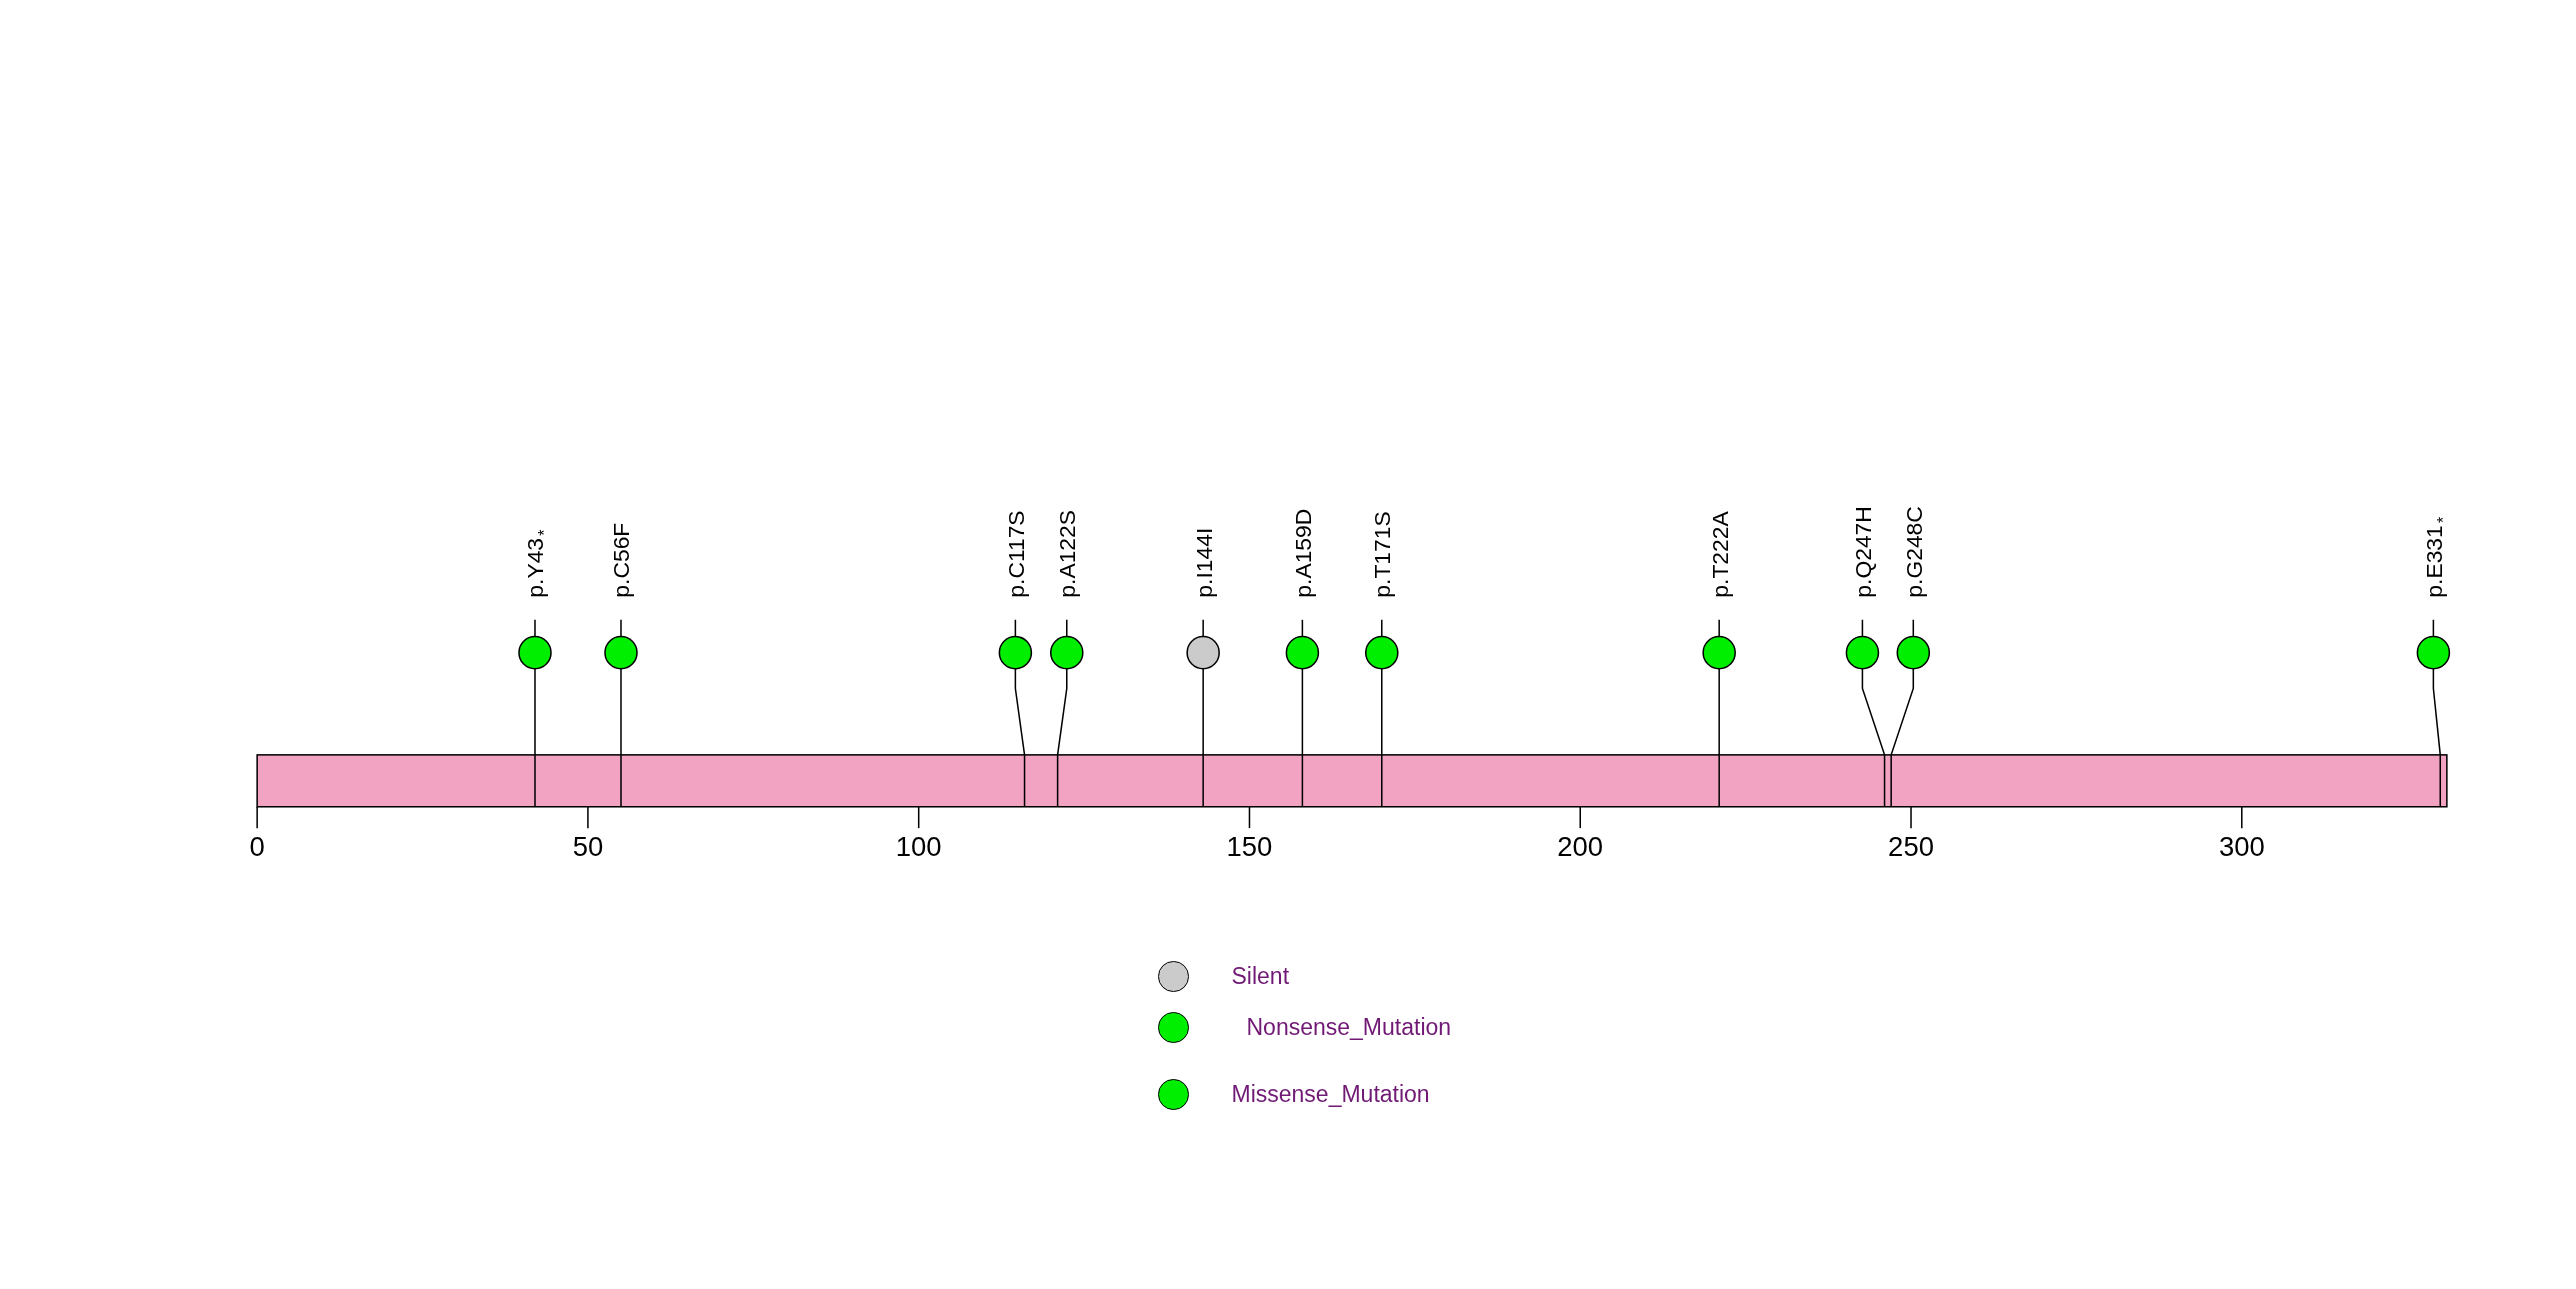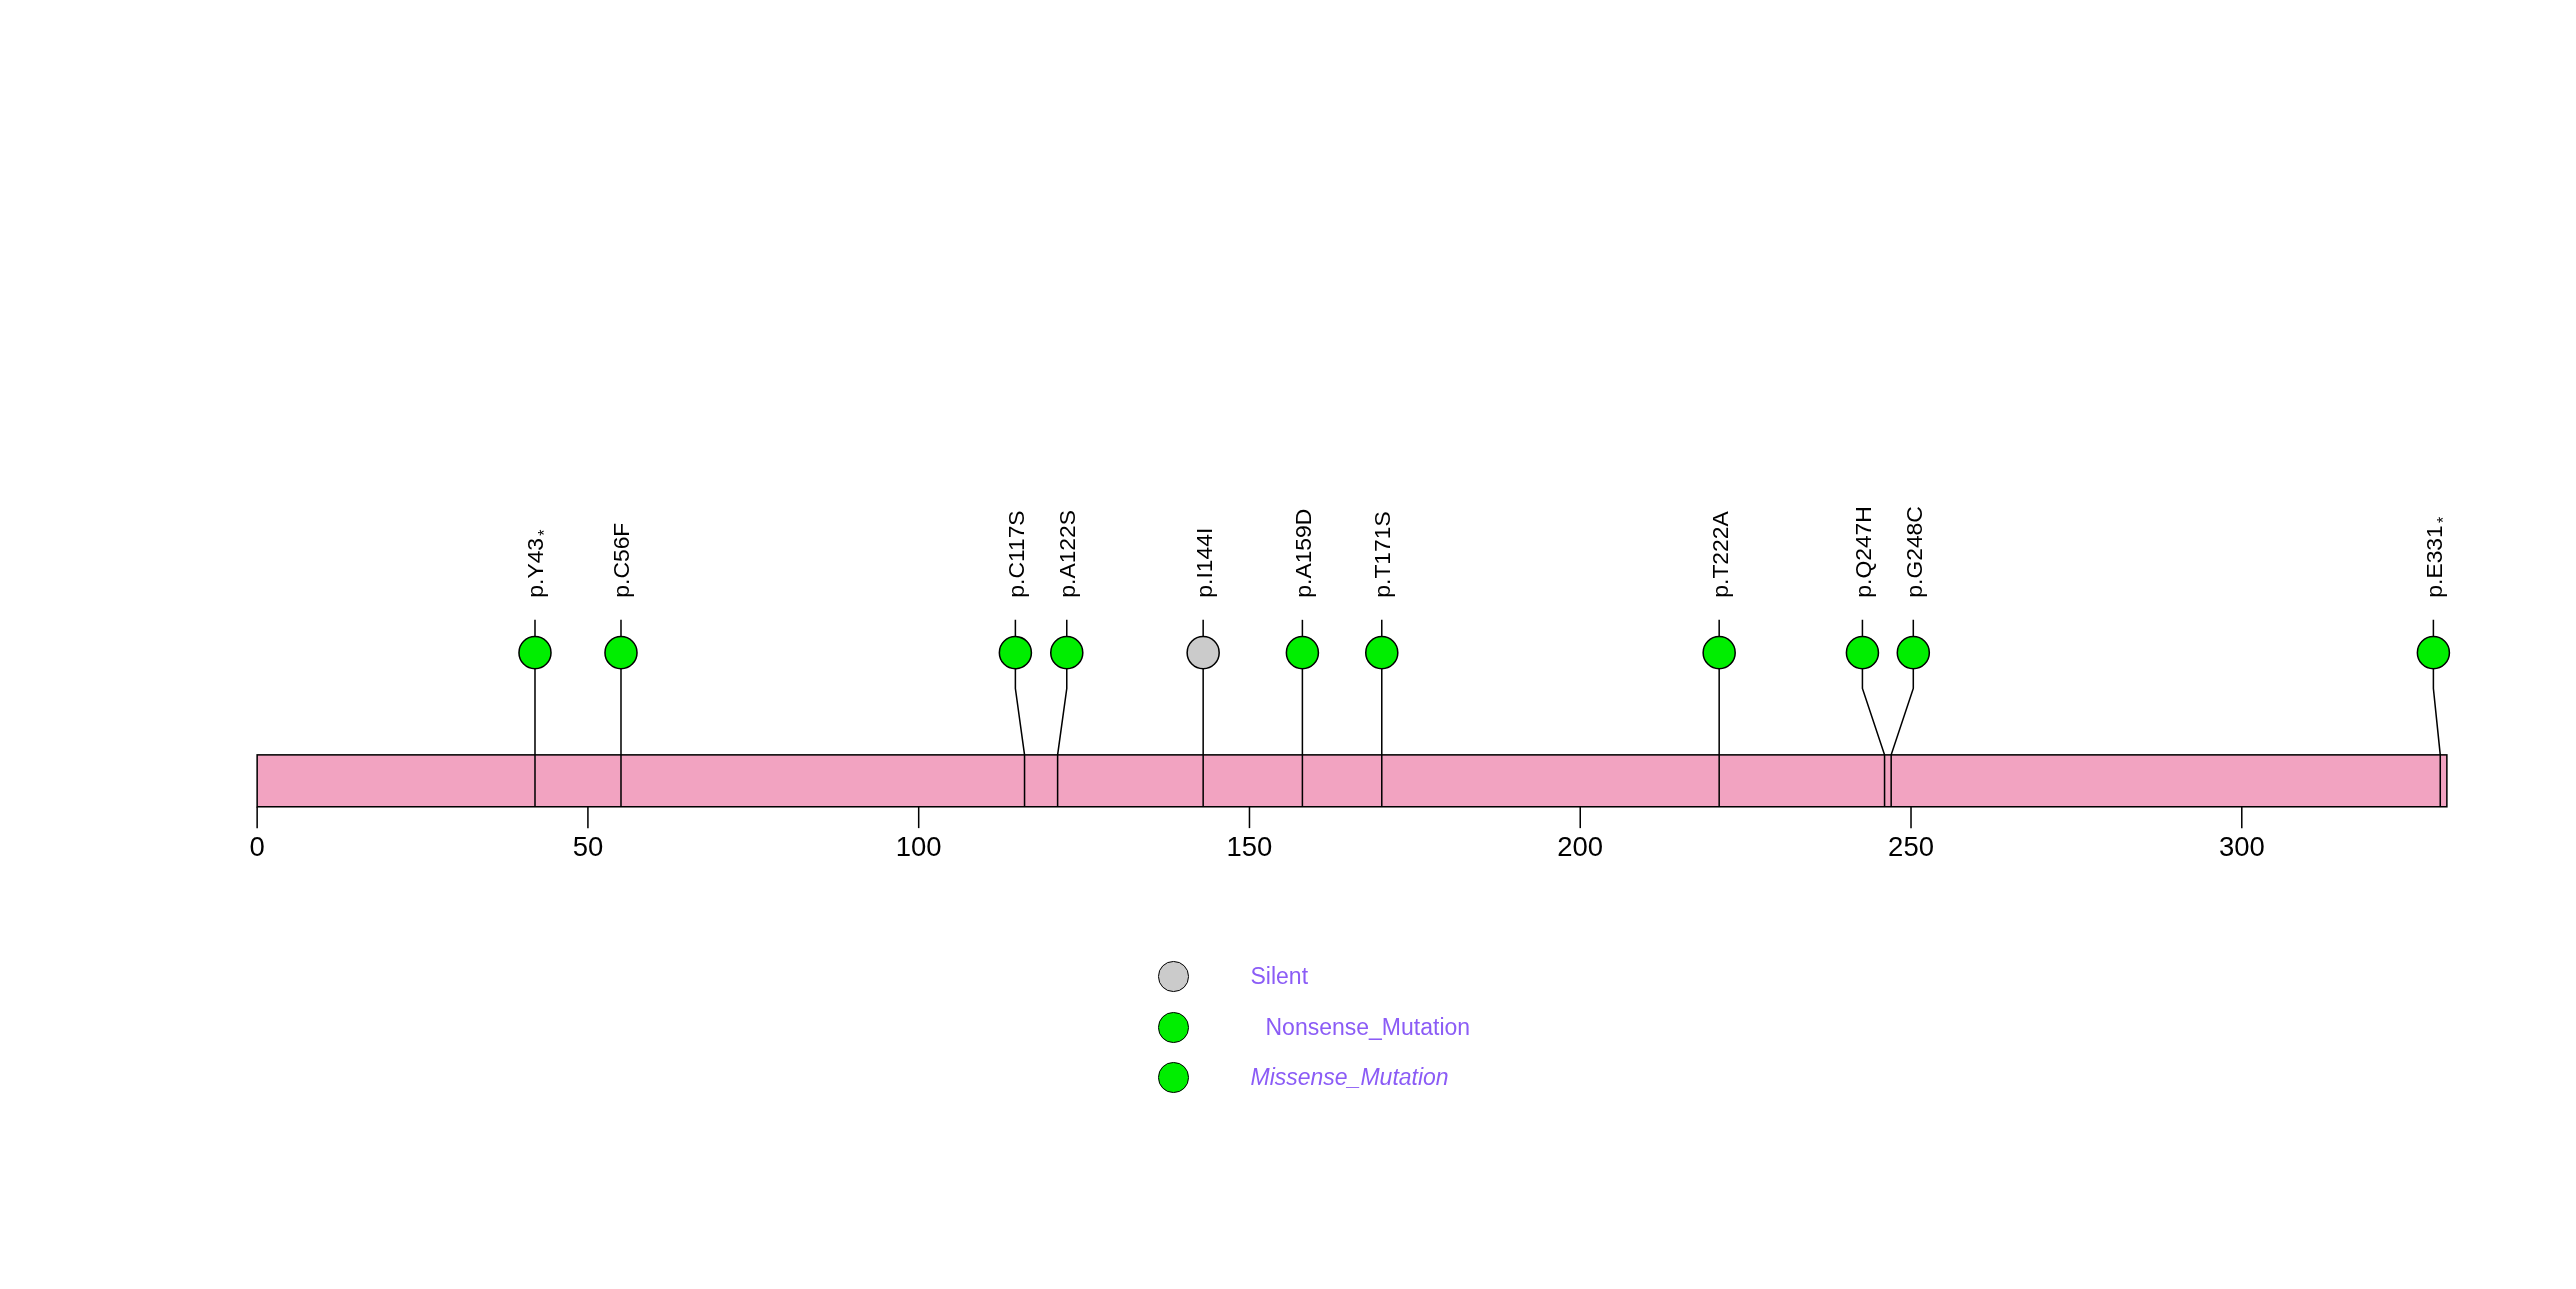--- a/index.html
+++ b/index.html
@@ -25,34 +25,34 @@
   }
   .legend-row {
     position: absolute;
     left: 0;
     height: 30.5px;
     display: flex;
     align-items: center;
   }
   .legend-row.r0 { top: 0px; }
   .legend-row.r1 { top: 51px; gap: 15px; }
-  .legend-row.r2 { top: 101px; font-style: italic; }
+  .legend-row.r2 { top: 118px; }
   .swatch {
     display: inline-block;
     width: 30.5px;
     height: 30.5px;
     border-radius: 50%;
     border: 1.5px solid #000000;
     box-sizing: border-box;
     background: #cccccc;
   }
   .legend-label {
-    margin-left: 62px;
+    margin-left: 43px;
     font-size: 23px;
-    color: #8b5cf6;
+    color: #701a75;
     white-space: nowrap;
     line-height: 30.5px;
   }
 </style>
 </head>
 <body>
 
 <div class="canvas">
 
   <svg id="plot" width="2576" height="1290" viewBox="0 0 3376 1690">

